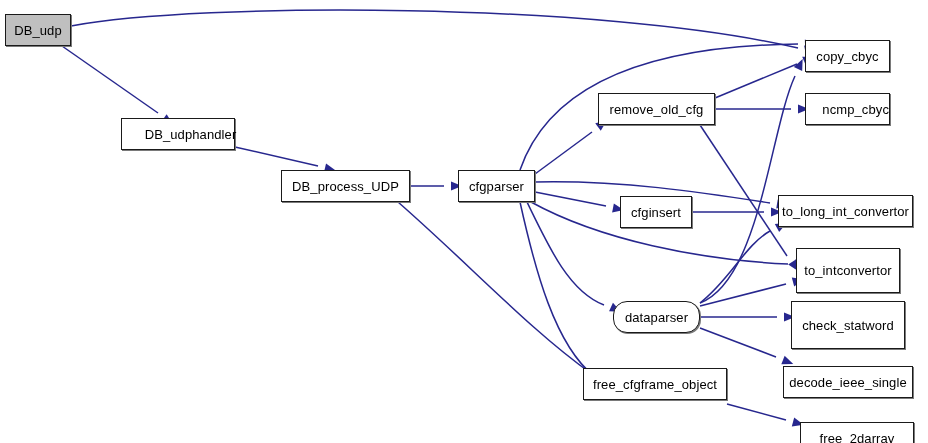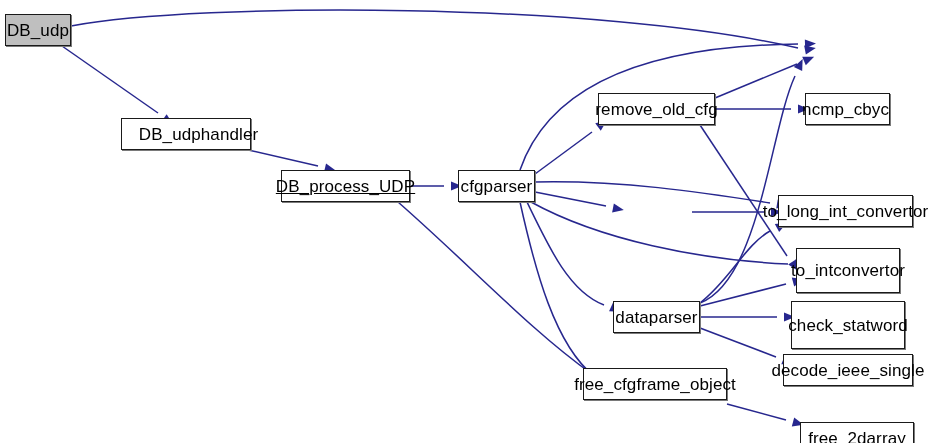--- a/index.html
+++ b/index.html
@@ -10,21 +10,21 @@
     font-family:"Liberation Sans","DejaVu Sans",sans-serif;
     overflow:hidden;
   }
   #edge-layer{position:absolute;left:0;top:0;width:928px;height:443px;}
   .node{
     position:absolute;
     box-sizing:border-box;
     border:1px solid #1a1a1a;
     background:#ffffff;
     color:#000000;
-    font-size:17px;
+    font-size:13px;
     line-height:1;
     display:flex;
     align-items:center;
     justify-content:center;
     white-space:nowrap;
     box-shadow:1px 1px 0 0 #7a7a7a;
     letter-spacing:.1px;
   }
   .node.root{background:#bfbfbf;}
   .node-label{pointer-events:none;}
@@ -75,49 +75,55 @@
       <path d="M700,317 L777,317" fill="none" stroke="#27278e" stroke-width="1.5"></path>
       <polygon points="0,-4.6 11,0 0,4.6" fill="#27278e" transform="translate(784,317) rotate(0)"></polygon>
       <path d="M700,328 L776,357" fill="none" stroke="#27278e" stroke-width="1.5"></path>
       <polygon points="0,-4.6 11,0 0,4.6" fill="#27278e" transform="translate(783,360) rotate(21)"></polygon>
       <path d="M727,404 L786,420" fill="none" stroke="#27278e" stroke-width="1.5"></path>
       <polygon points="0,-4.6 11,0 0,4.6" fill="#27278e" transform="translate(793,422) rotate(15)"></polygon>
     </svg>
 <div class="node root" style="left: 5px; top: 14px; width: 66px; height: 32px;">
       <span class="node-label">DB_udp</span>
     </div>
-    <div class="node" style="left: 121px; top: 118px; width: 130px; height: 32px; padding-left: 25px;">
+    <div class="node" style="left: 121px; top: 118px; width: 114px; height: 32px; padding-left: 25px;">
       <span class="node-label">DB_udphandler</span>
     </div>
-    <div class="node" style="left: 281px; top: 170px; width: 129px; height: 32px; text-decoration: underline;">
+    <div class="node" style="left: 281px; top: 170px; width: 129px; height: 32px;">
       <span class="node-label">DB_process_UDP</span>
     </div>
     <div class="node" style="left: 598px; top: 93px; width: 117px; height: 32px;">
       <span class="node-label">remove_old_cfg</span>
     </div>
     <div class="node" style="left: 458px; top: 170px; width: 77px; height: 32px;">
       <span class="node-label">cfgparser</span>
     </div>
-    <div class="node" style="left: 613px; top: 301px; width: 87px; height: 32px;">
+    <div class="node" style="left: 620px; top: 196px; width: 72px; height: 32px;">
+      <span class="node-label">cfginsert</span>
+    </div>
+    <div class="node" style="left: 613px; top: 301px; width: 87px; height: 32px; border-radius: 14px;">
       <span class="node-label">dataparser</span>
     </div>
     <div class="node" style="left: 583px; top: 368px; width: 144px; height: 32px;">
       <span class="node-label">free_cfgframe_object</span>
+    </div>
+    <div class="node" style="left: 805px; top: 40px; width: 85px; height: 32px;">
+      <span class="node-label">copy_cbyc</span>
     </div>
     <div class="node" style="left: 805px; top: 93px; width: 85px; height: 32px; justify-content: flex-end;">
       <span class="node-label">ncmp_cbyc</span>
     </div>
     <div class="node" style="left: 778px; top: 195px; width: 135px; height: 32px; align-items: center;">
       <span class="node-label">to_long_int_convertor</span>
     </div>
     <div class="node" style="left: 796px; top: 248px; width: 104px; height: 45px;">
       <span class="node-label">to_intconvertor</span>
     </div>
     <div class="node" style="left: 791px; top: 301px; width: 114px; height: 48px; text-align: center;">
       <span class="node-label">check_statword</span>
     </div>
-    <div class="node" style="left: 783px; top: 354px; width: 130px; height: 32px;">
+    <div class="node" style="left: 783px; top: 366px; width: 130px; height: 32px;">
       <span class="node-label">decode_ieee_single</span>
     </div>
     <div class="node" style="left: 800px; top: 422px; width: 114px; height: 32px; justify-content: center;">
       <span class="node-label">free_2darray</span>
     </div>
   </div>
 
 </body></html>

